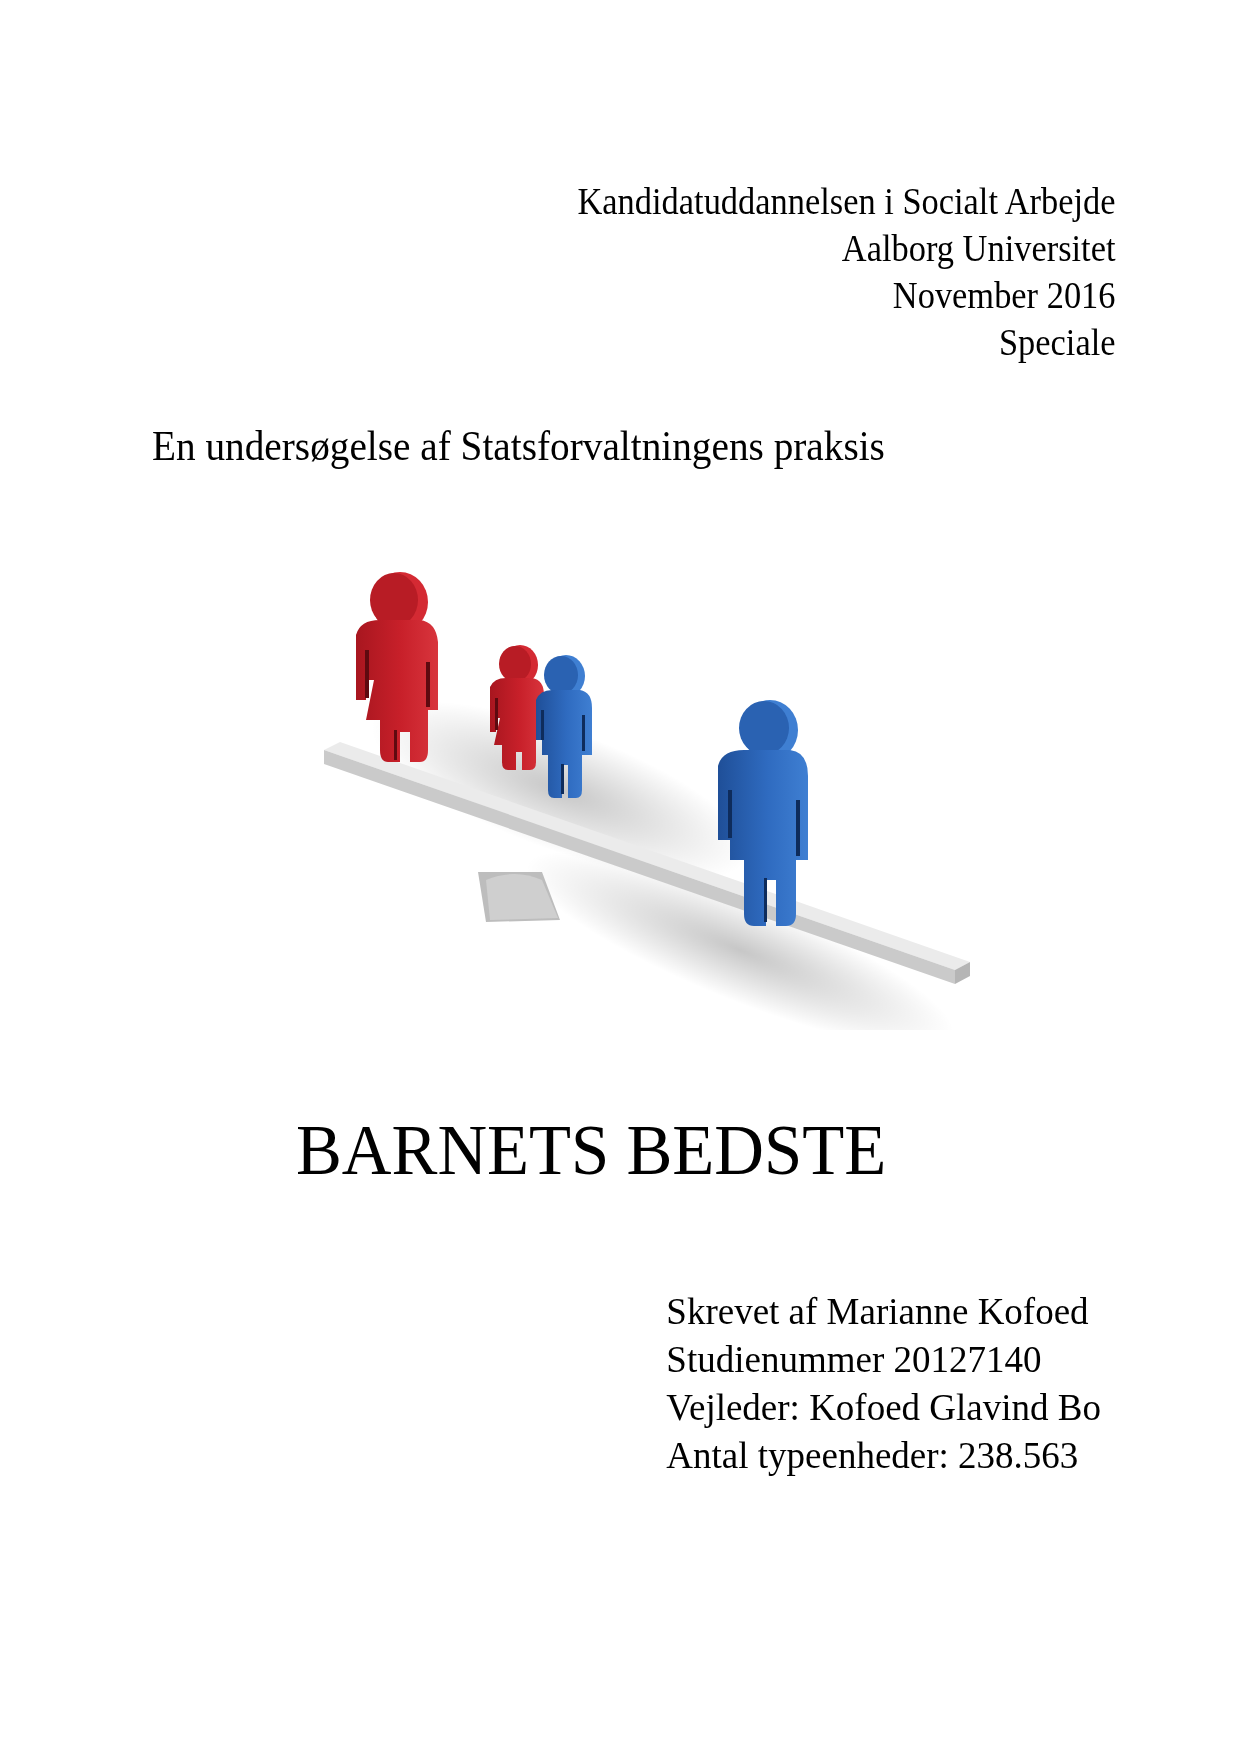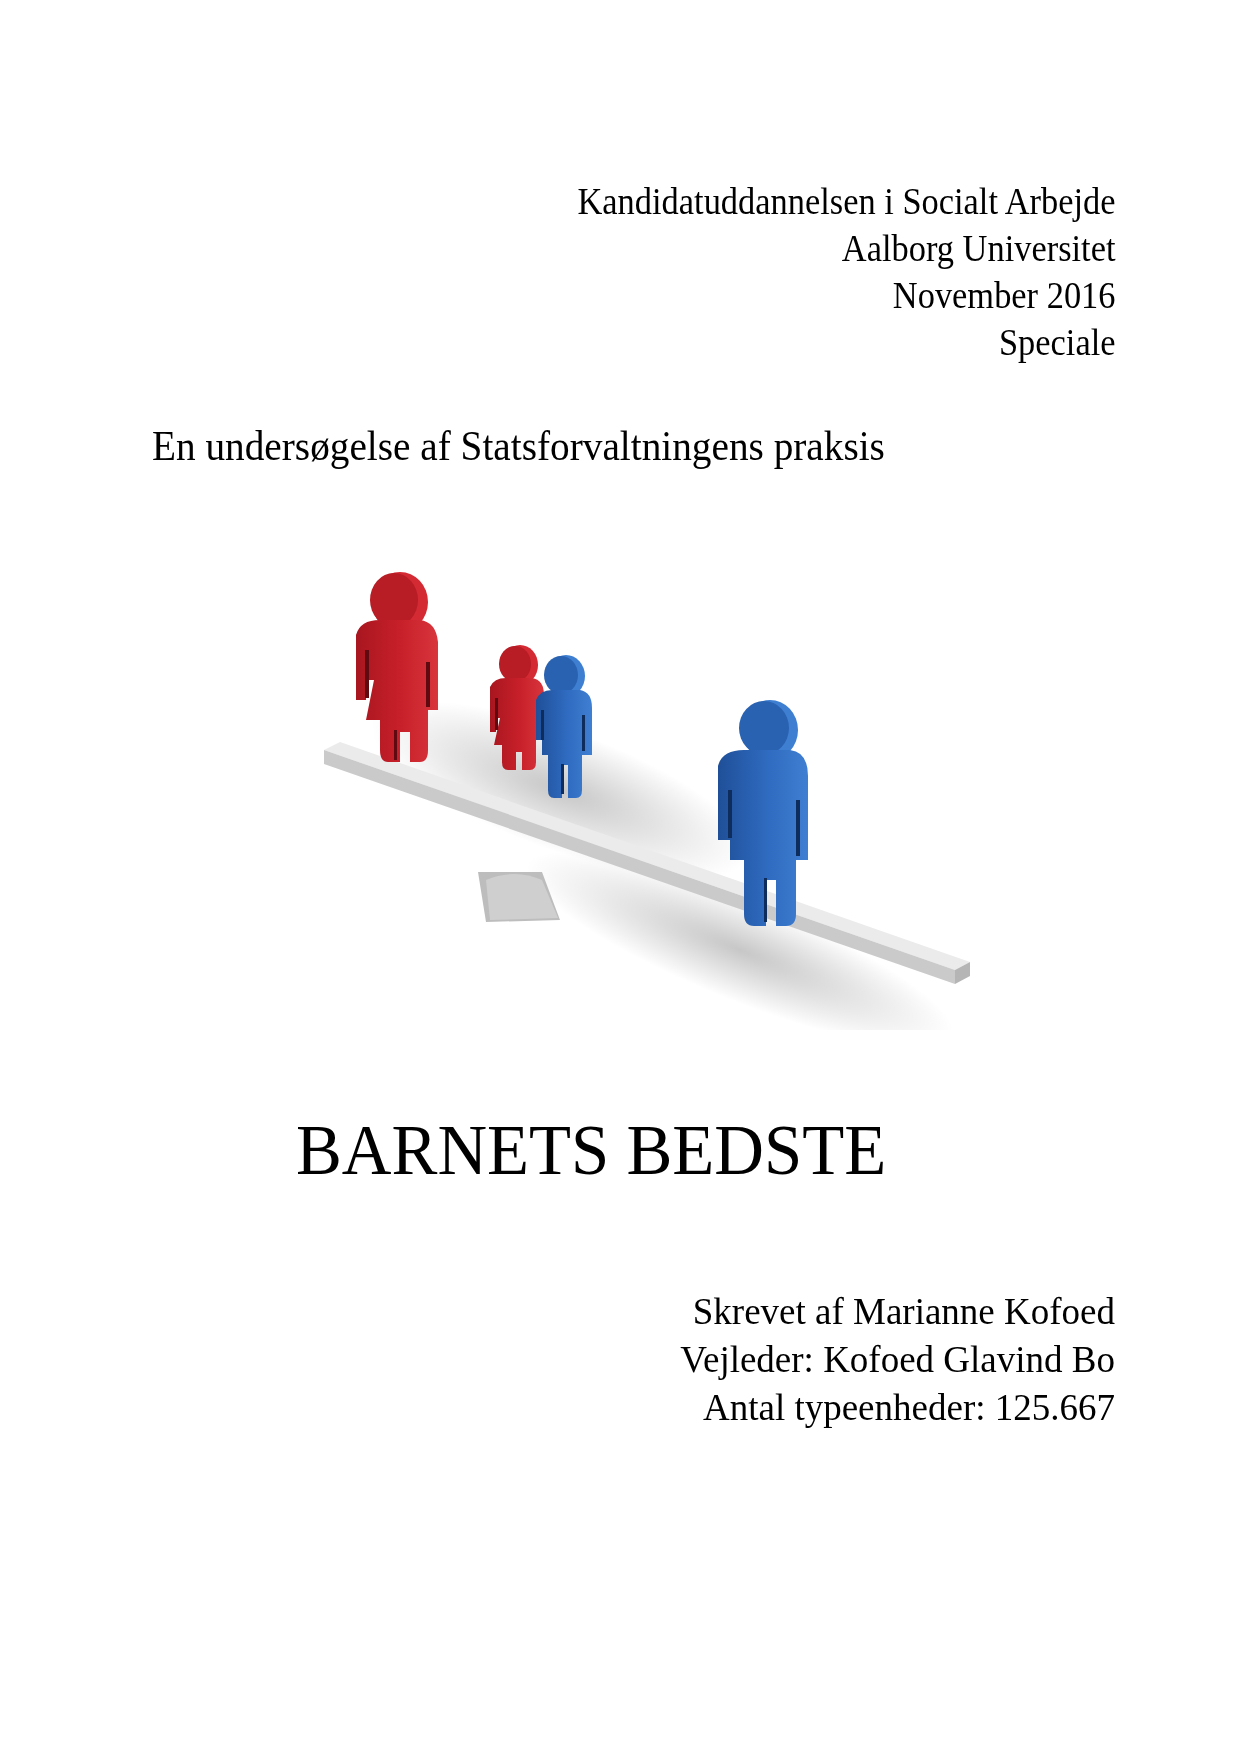--- a/index.html
+++ b/index.html
@@ -49,23 +49,22 @@
       top: 1108px;
       font-size: 72px;
       line-height: 84px;
       white-space: nowrap;
       letter-spacing: 0px;
       transform: scaleX(0.955);
       transform-origin: left top;
     }
     .author-block {
       position: absolute;
-      right: 126px;
+      right: 140px;
       top: 1288px;
-      text-align: right;
       font-size: 37px;
       line-height: 48px;
     }
     .author-block div { white-space: nowrap; }
   </style>
 </head>
 <body>
 
 <div class="header-block">
   <div>Kandidatuddannelsen i Socialt Arbejde</div>
@@ -139,15 +138,16 @@
       <rect x="486" y="250" width="4" height="56" fill="#0e2c5c"></rect>
       <rect x="454" y="328" width="3" height="44" fill="#0e2c5c"></rect>
     </g>
   </svg>
 </div>
 
 <div class="main-title">BARNETS BEDSTE</div>
 
 <div class="author-block">
   <div>Skrevet af Marianne Kofoed</div>
+  <div>Studienummer 20127140</div>
   <div>Vejleder: Kofoed Glavind Bo</div>
-  <div>Antal typeenheder: 125.667</div>
+  <div>Antal typeenheder: 238.563</div>
 </div>
 
 </body></html>

